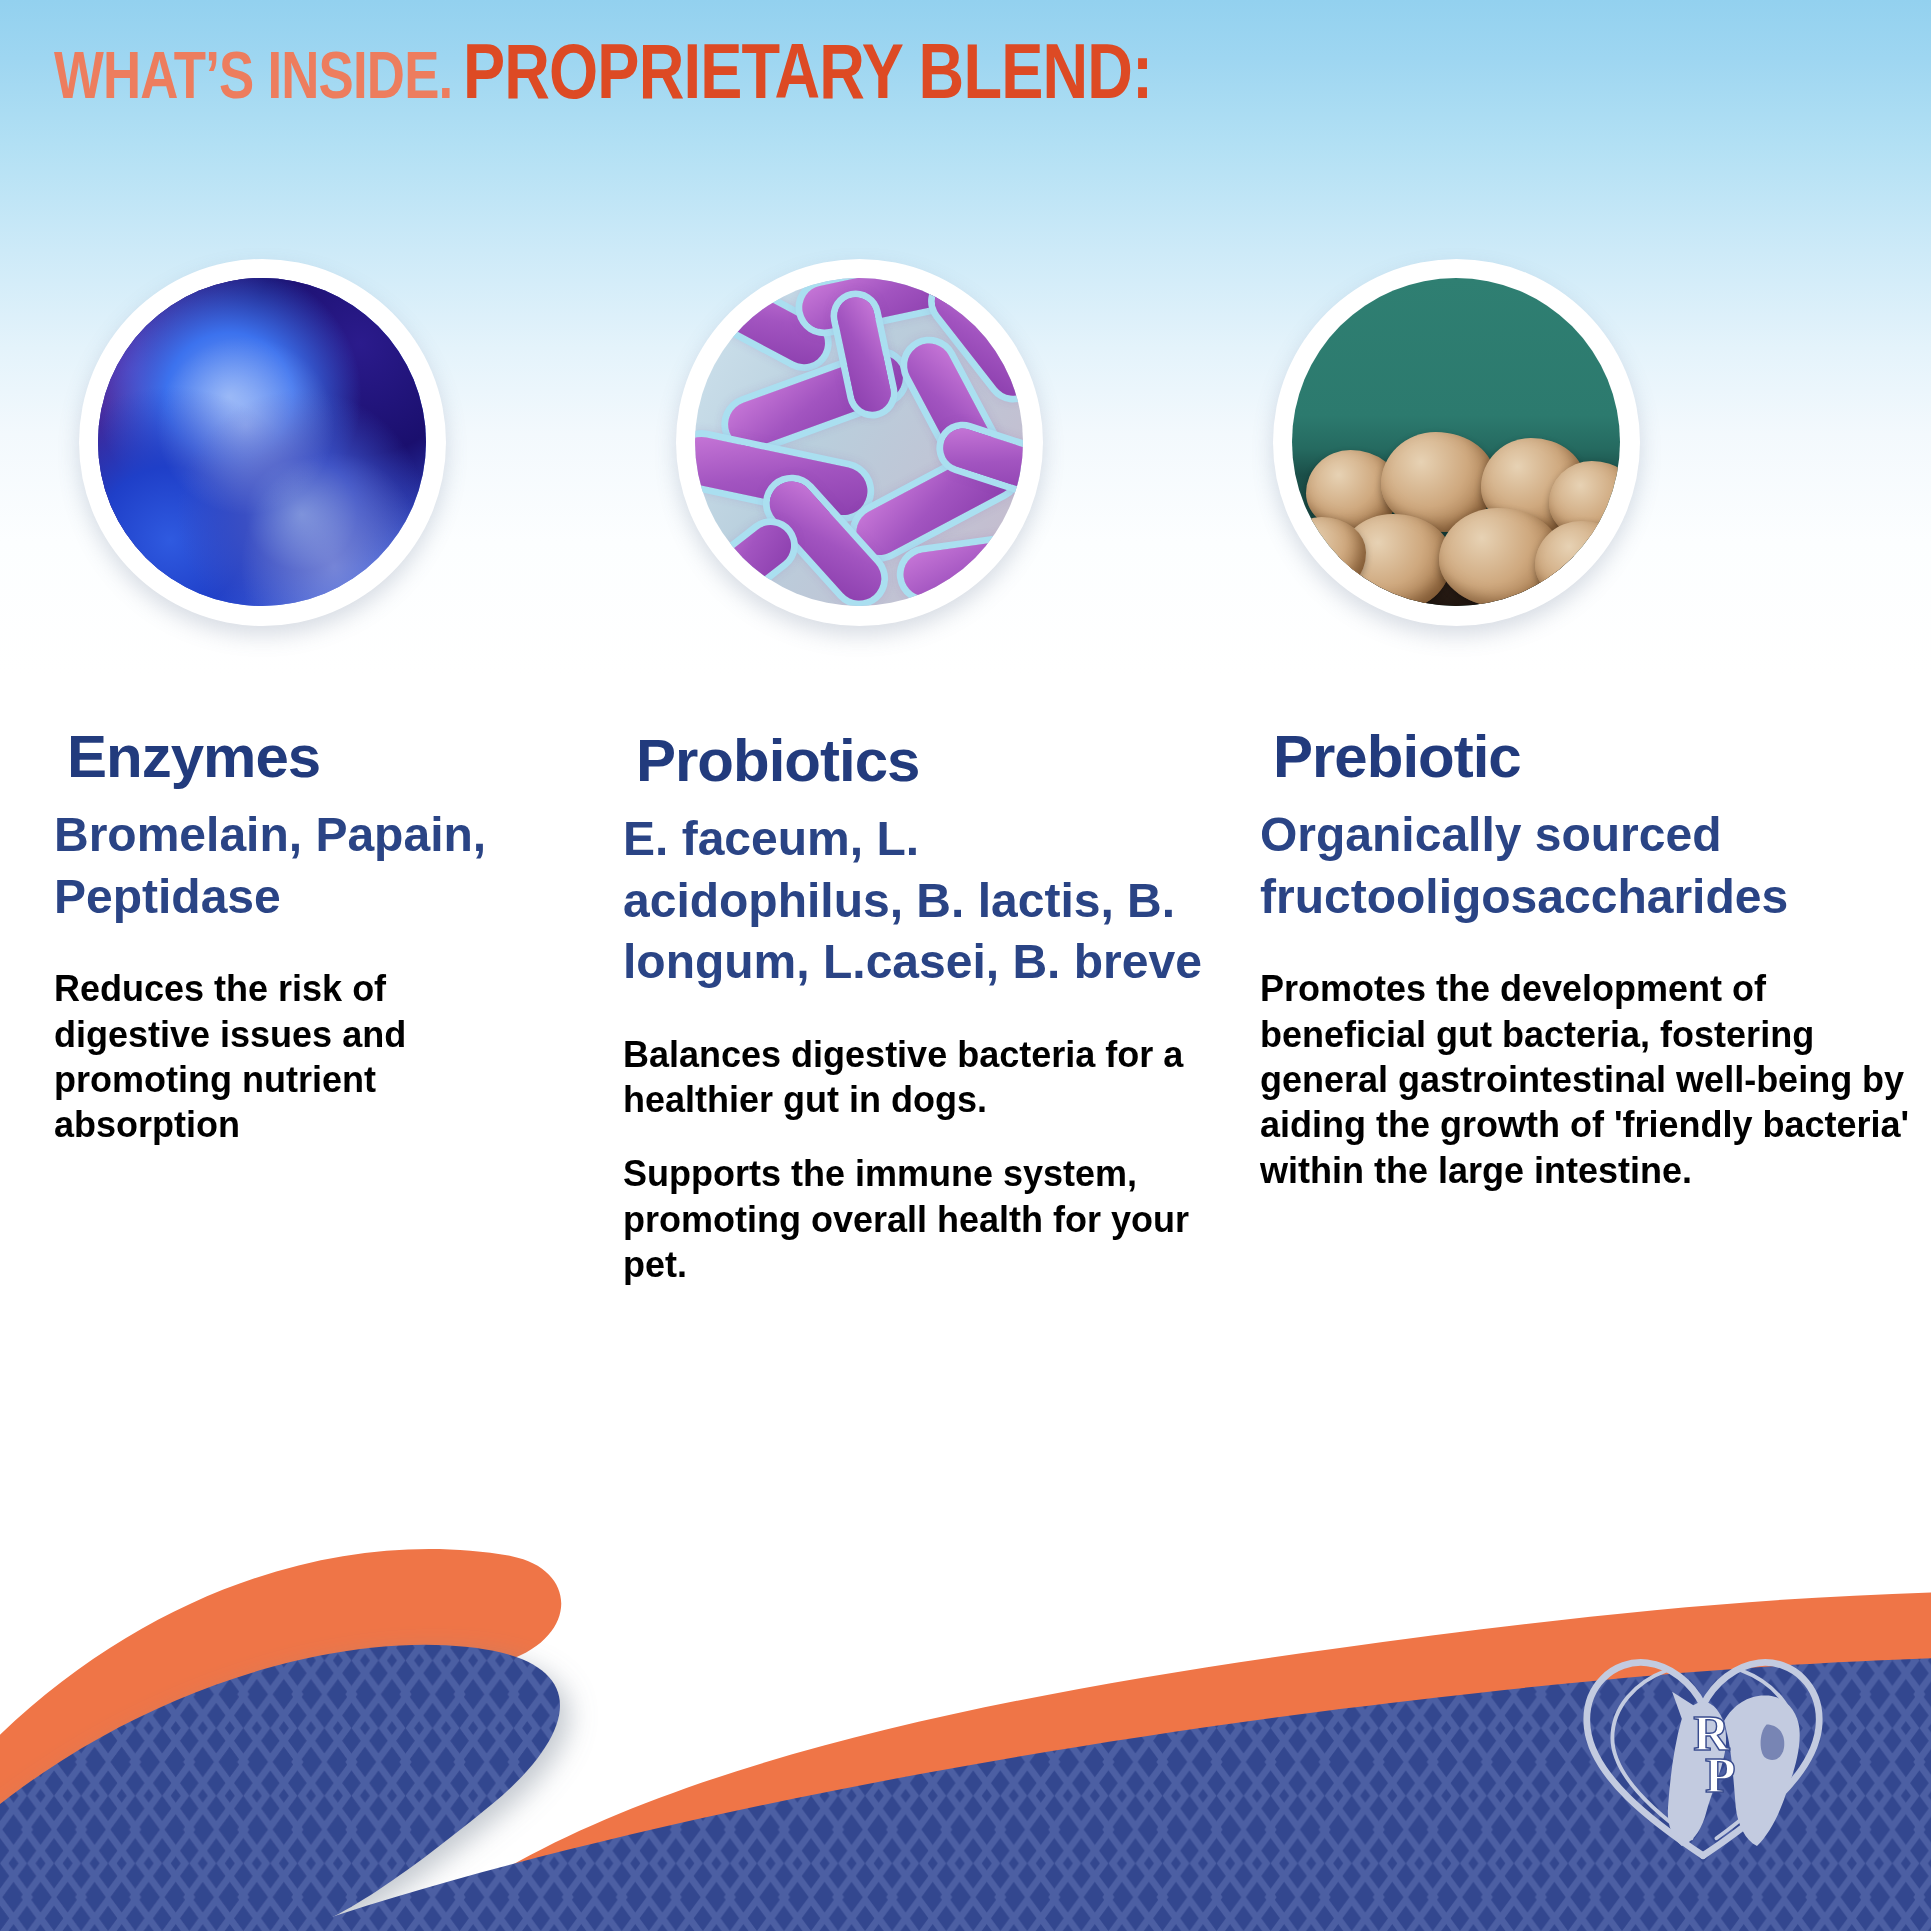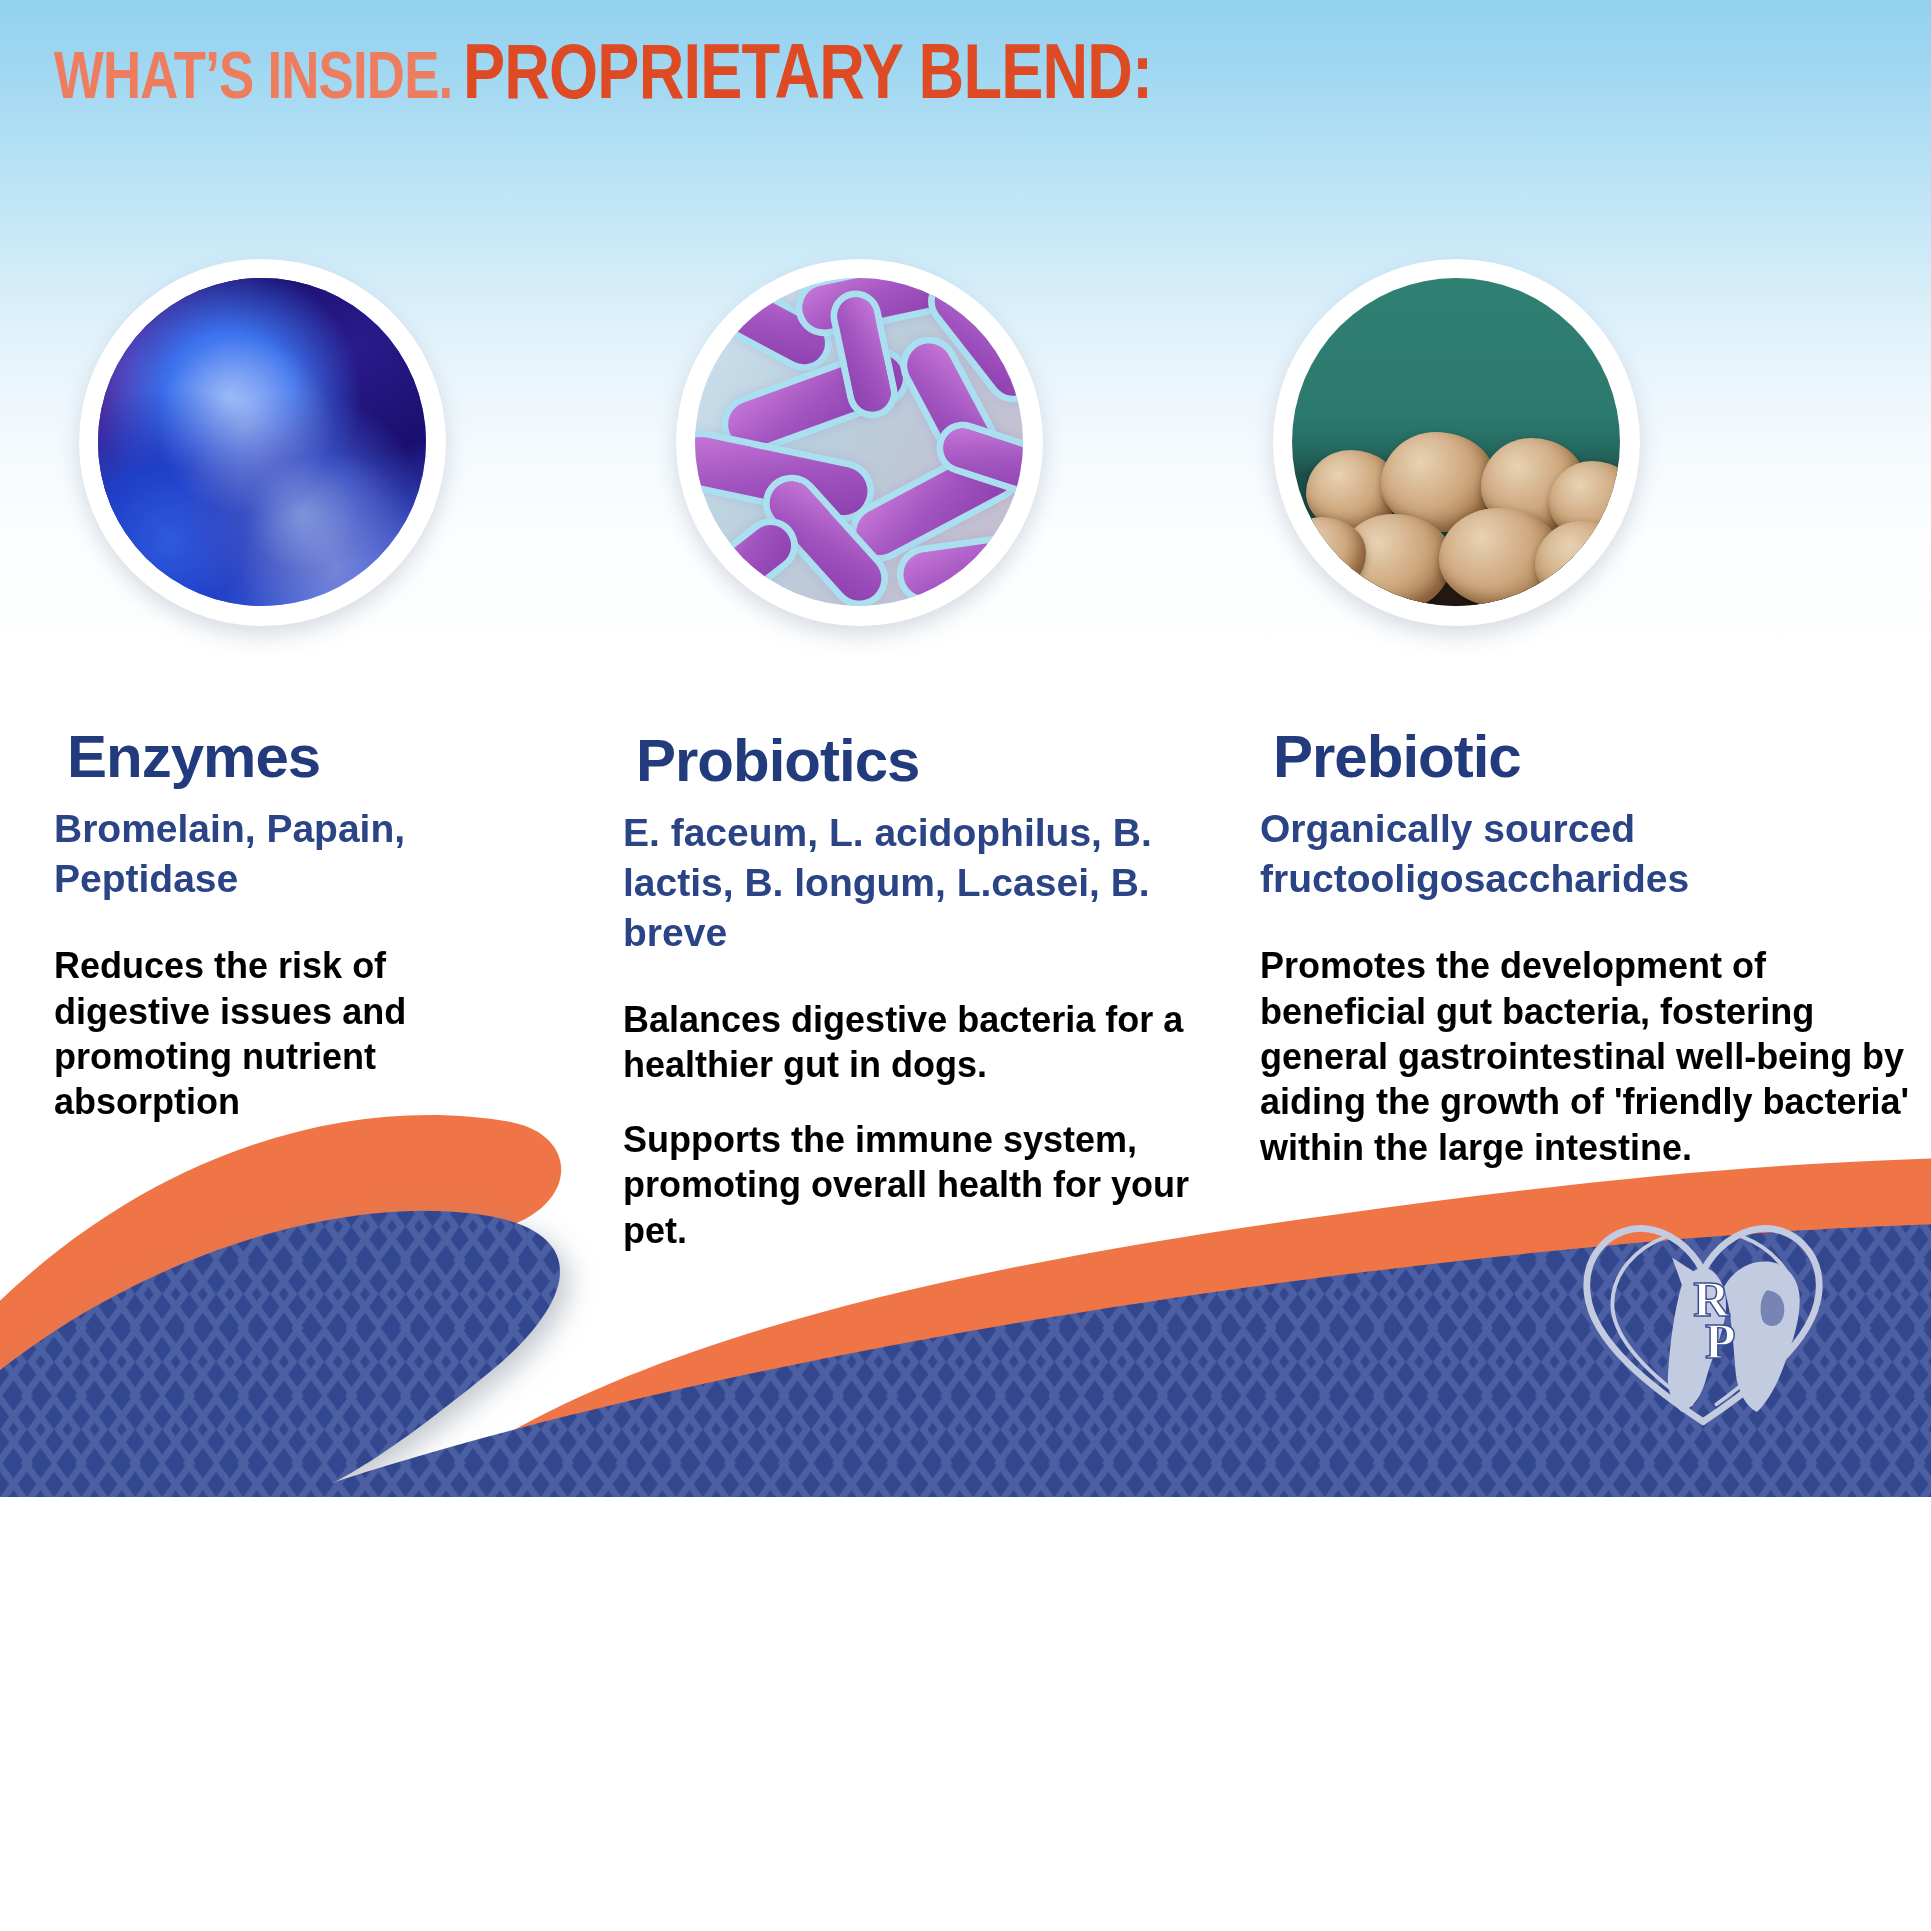--- a/index.html
+++ b/index.html
@@ -3,21 +3,21 @@
 <meta charset="utf-8">
 <style>
   html, body {
     margin: 0;
     padding: 0;
     background: #ffffff;
   }
   #stage {
     position: relative;
     width: 1931px;
-    height: 1497px;
+    height: 1931px;
     overflow: hidden;
     font-family: "Liberation Sans", sans-serif;
     background: #ffffff;
   }
 
   
   .bg-gradient {
     position: absolute;
     left: 0; top: 0;
     width: 1931px;
@@ -156,21 +156,21 @@
     font-family: "Liberation Sans", sans-serif;
     font-size: 60px;
     font-weight: 700;
     color: #223b7d;
     letter-spacing: -1px;
     margin: 13px;
     line-height: 1.0;
   }
   .sub {
     font-family: "Liberation Sans", sans-serif;
-    font-size: 39px;
+    font-size: 48px;
     font-weight: 700;
     color: #2a4485;
     line-height: 1.28;
     margin: 17.4px 0 0 0;
   }
   .body {
     font-family: "Liberation Sans", sans-serif;
     font-size: 36px;
     font-weight: 700;
     color: #000000;

